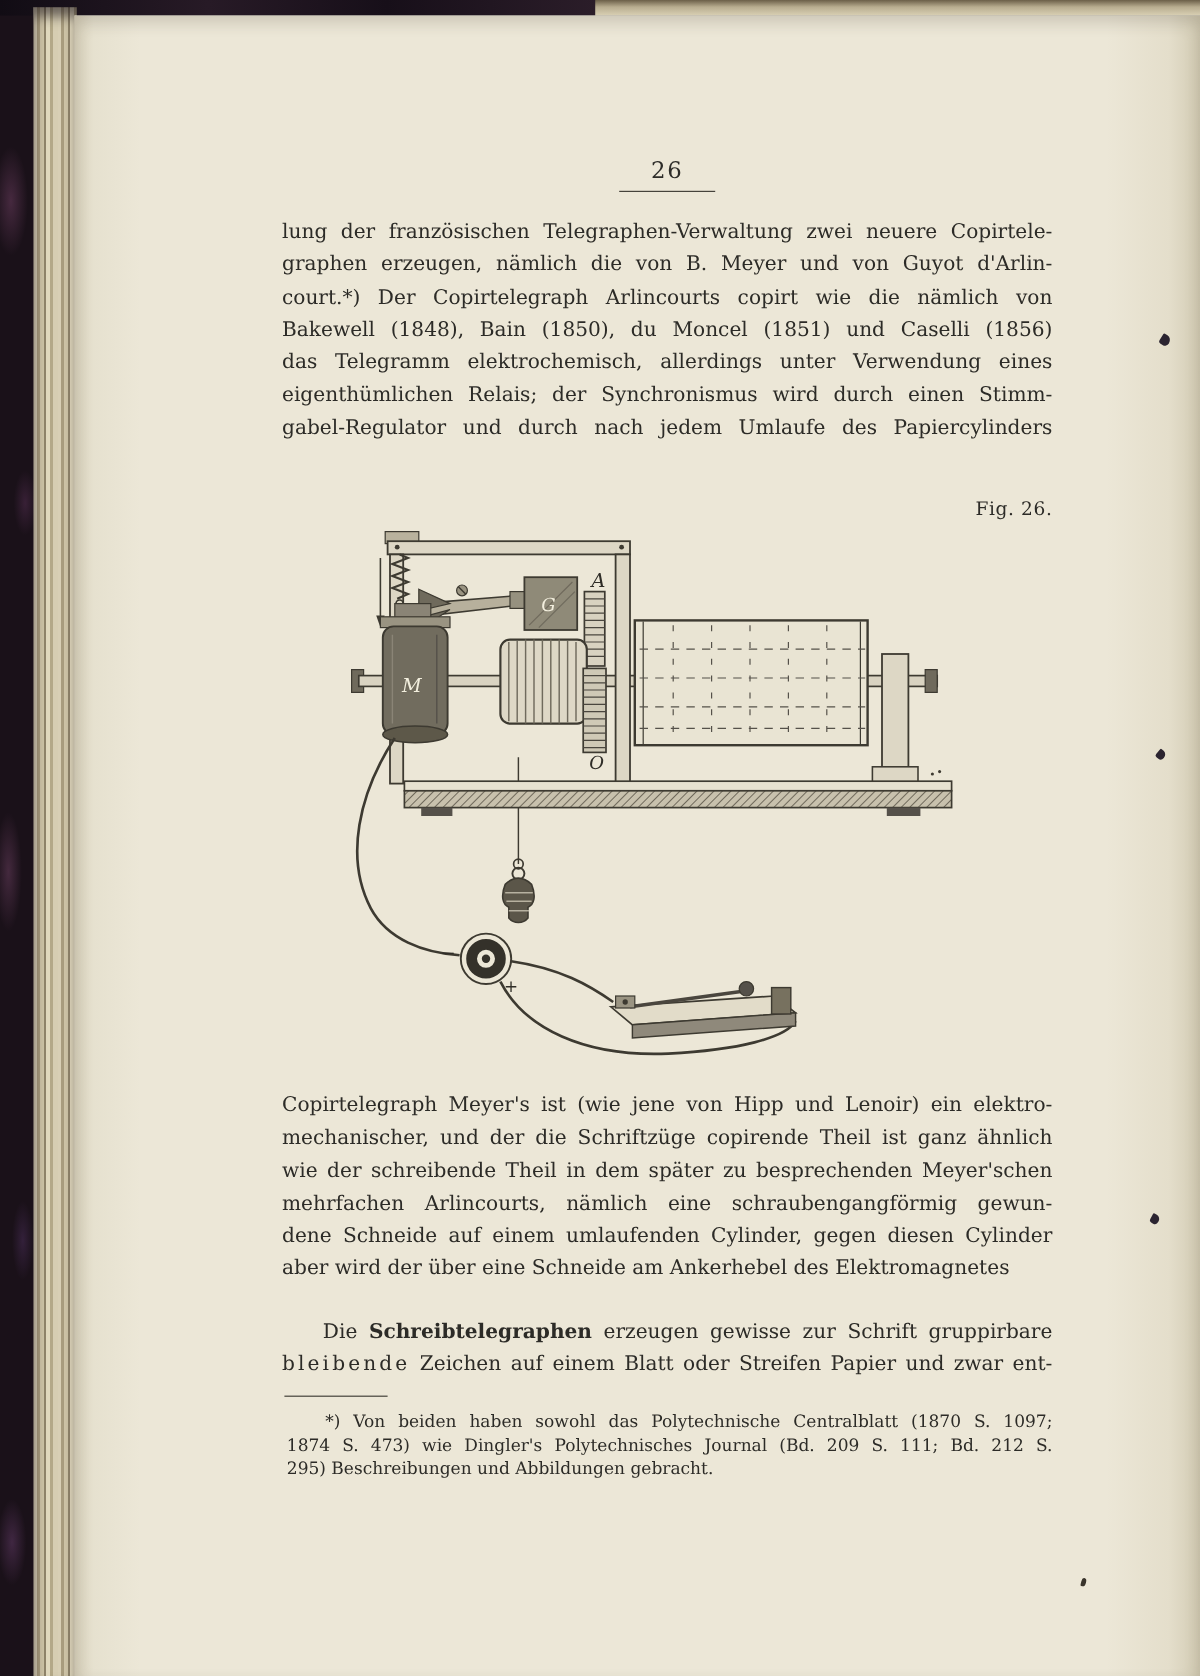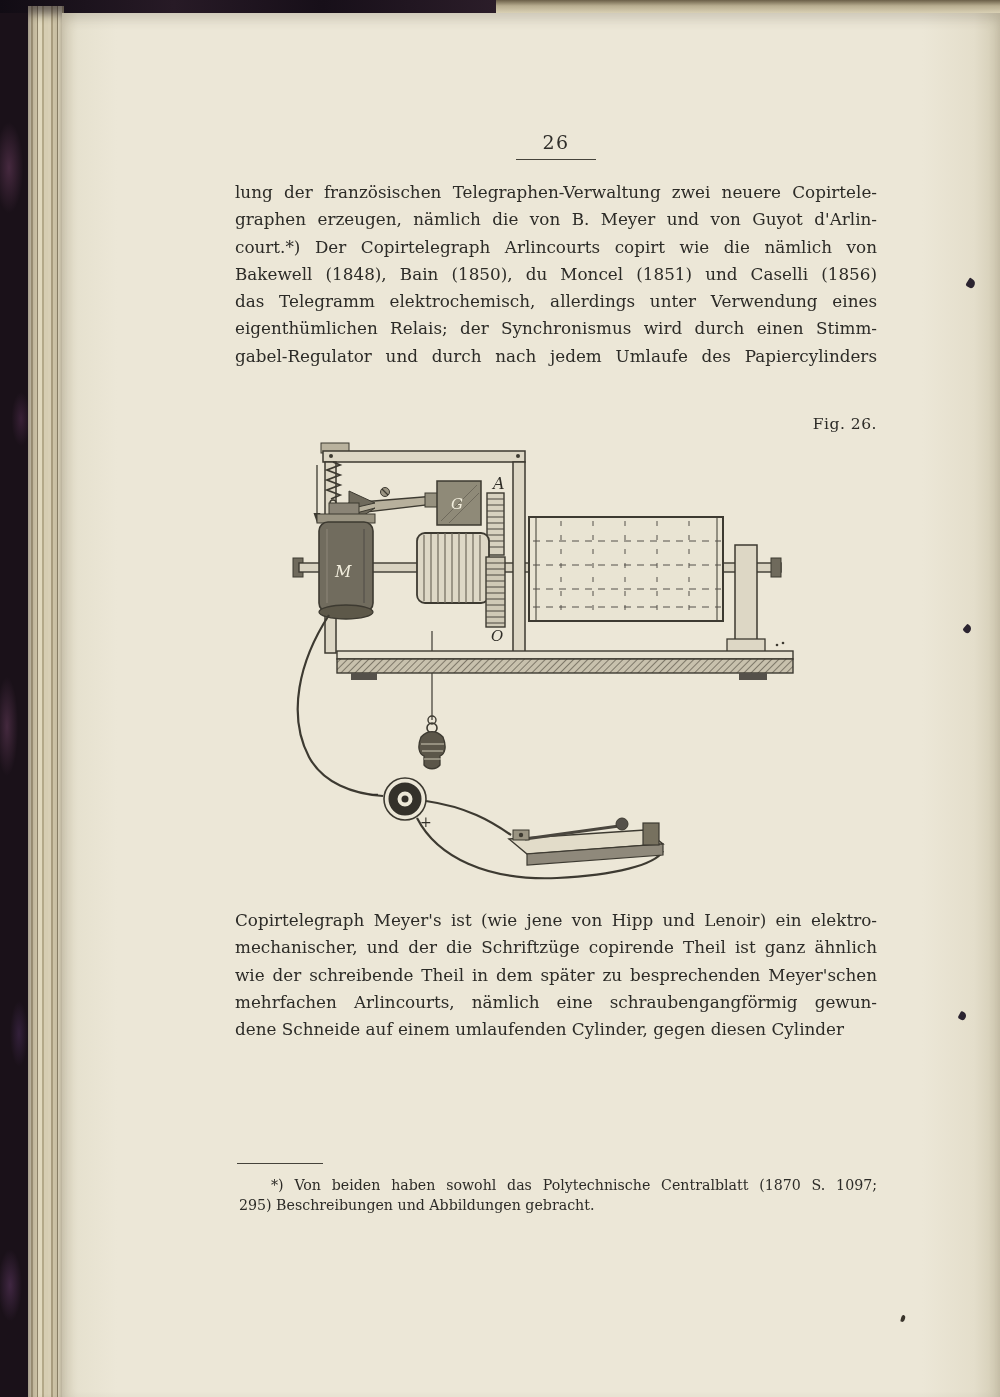--- a/index.html
+++ b/index.html
@@ -275,26 +275,32 @@
           </g>
         </svg>
       </div>
 
       <div class="para para2 last-left">
           <div class="tline">Copirtelegraph Meyer's ist (wie jene von Hipp und Lenoir) ein elektro-</div>
           <div class="tline">mechanischer, und der die Schriftzüge copirende Theil ist ganz ähnlich</div>
           <div class="tline">wie der schreibende Theil in dem später zu besprechenden Meyer'schen</div>
           <div class="tline">mehrfachen Arlincourts, nämlich eine schraubengangförmig gewun-</div>
           <div class="tline">dene Schneide auf einem umlaufenden Cylinder, gegen diesen Cylinder</div>
+          <div class="tline">aber wird der über eine Schneide am Ankerhebel des Elektromagnetes</div>
         </div>
 
+      <div class="para para3">
+        <div class="tline idt"><span>Die </span><span class="boldword">Schreibtelegraphen</span><span> erzeugen gewisse zur Schrift gruppirbare</span></div>
+        <div class="tline"><span class="spaced">bleibende</span><span> Zeichen auf einem Blatt oder Streifen Papier und zwar ent-</span></div>
+      </div>
 
       <div class="fn-rule"></div>
       <div class="footnote last-left">
           <div class="tline">*) Von beiden haben sowohl das Polytechnische Centralblatt (1870 S. 1097;</div>
+          <div class="tline">1874 S. 473) wie Dingler's Polytechnisches Journal (Bd. 209 S. 111; Bd. 212 S.</div>
           <div class="tline">295) Beschreibungen und Abbildungen gebracht.</div>
         </div>
     </div>
 
     <div class="speck speck1"></div>
     <div class="speck speck2"></div>
     <div class="speck speck3"></div>
     <div class="speck speck4"></div>
   </div>
 </div>

